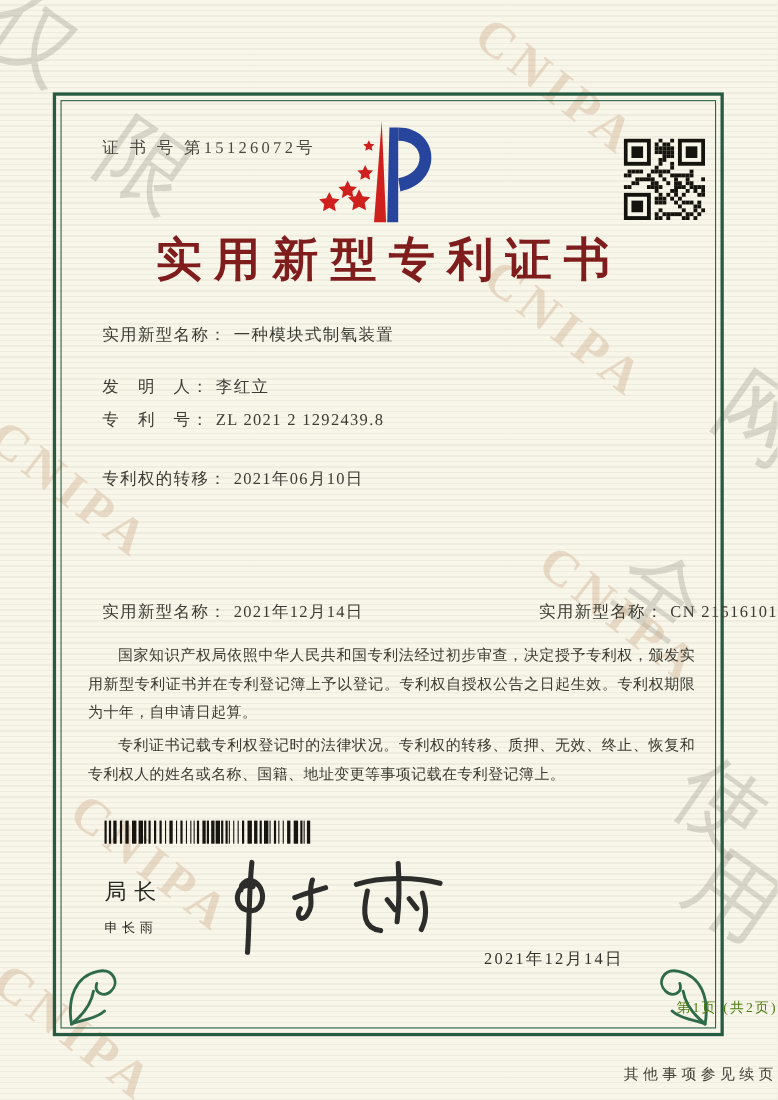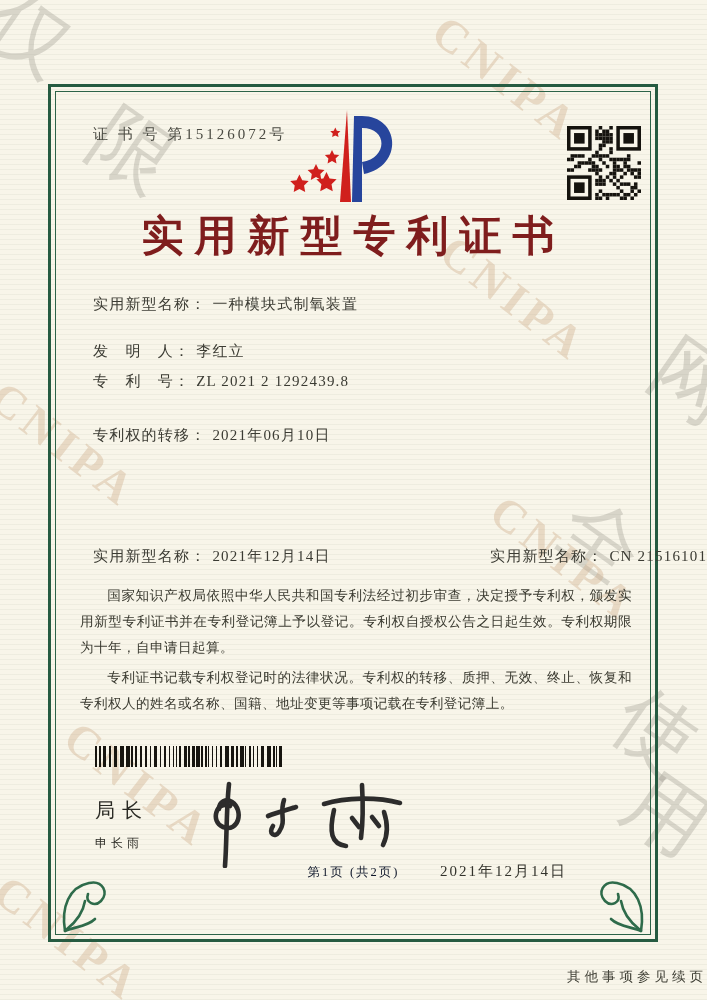--- a/index.html
+++ b/index.html
@@ -36,21 +36,21 @@
   .grant-no{position:absolute;left:397px;top:0;}
   .paras{position:absolute;left:80px;top:583px;width:552px;font-size:13.6px;line-height:1.92;
          text-align:justify;color:#3a3a30;letter-spacing:0.4px;}
   .paras p{margin:0 0 4px 0;text-indent:2em;}
   .barcode{position:absolute;left:95px;top:746px;width:198px;height:21px;font-size:0;}
   .barcode i{display:inline-block;height:100%;background:#17150f;}
   .sig-role{position:absolute;left:95px;top:797px;font-size:20px;letter-spacing:7px;color:#2a2a24;}
   .sig-name{position:absolute;left:95px;top:835px;font-size:12px;letter-spacing:4px;color:#2a2a24;}
   .sig-script{position:absolute;left:196px;top:772px;}
   .issue-date{position:absolute;left:440px;top:862px;font-size:15px;letter-spacing:2px;color:#33332c;}
-  .page-no{position:absolute;left:0;top:864px;width:100%;text-align:center;font-size:12.5px;letter-spacing:2px;color:#0f172a;}
+  .page-no{position:absolute;left:0;top:908px;width:100%;text-align:right;font-size:12.5px;letter-spacing:2px;color:#4d7c0f;}
   .footer-note{position:absolute;left:0;top:968px;width:100%;text-align:right;font-size:13.5px;letter-spacing:4px;color:#3f3f35;}
 </style>
 </head>
 <body>
 
 <div class="page">
 
   <span class="wm wm-char" style="left:-10px;top:-18px;">仅</span>
   <span class="wm wm-char" style="left:92px;top:98px;">限</span>
   <span class="wm wm-cnipa" style="left:420px;top:52px;">CNIPA</span>

